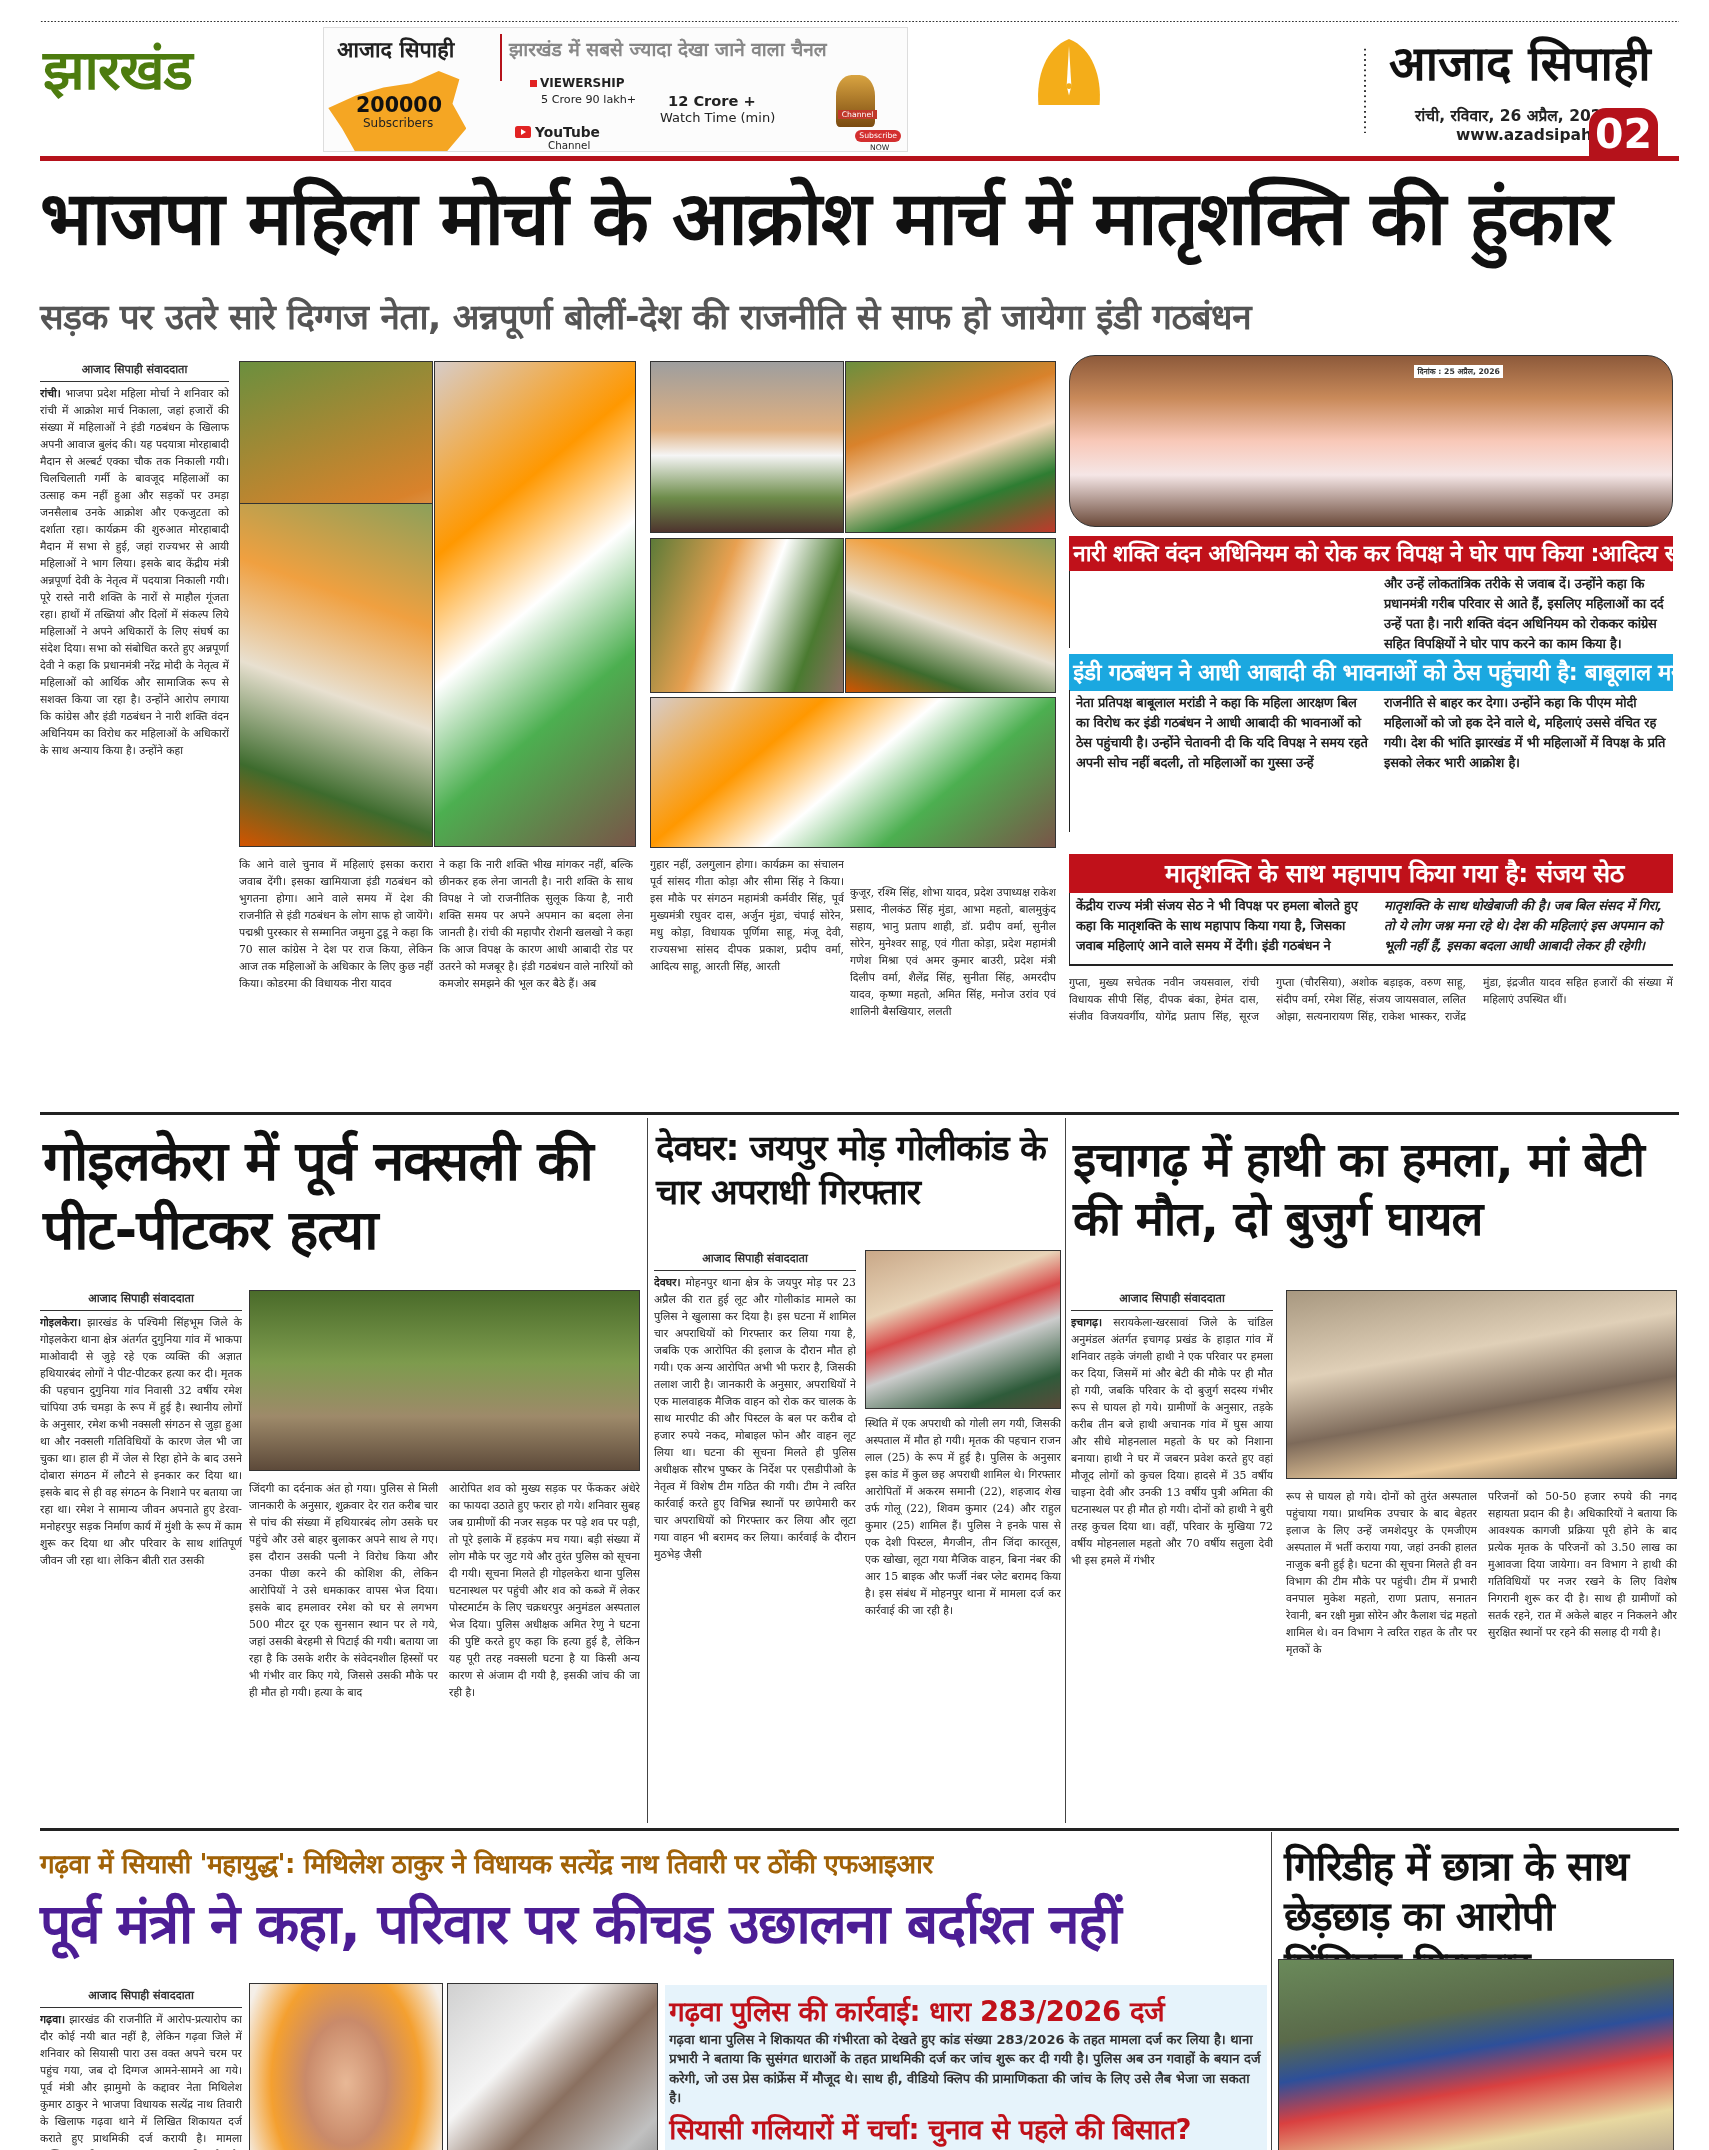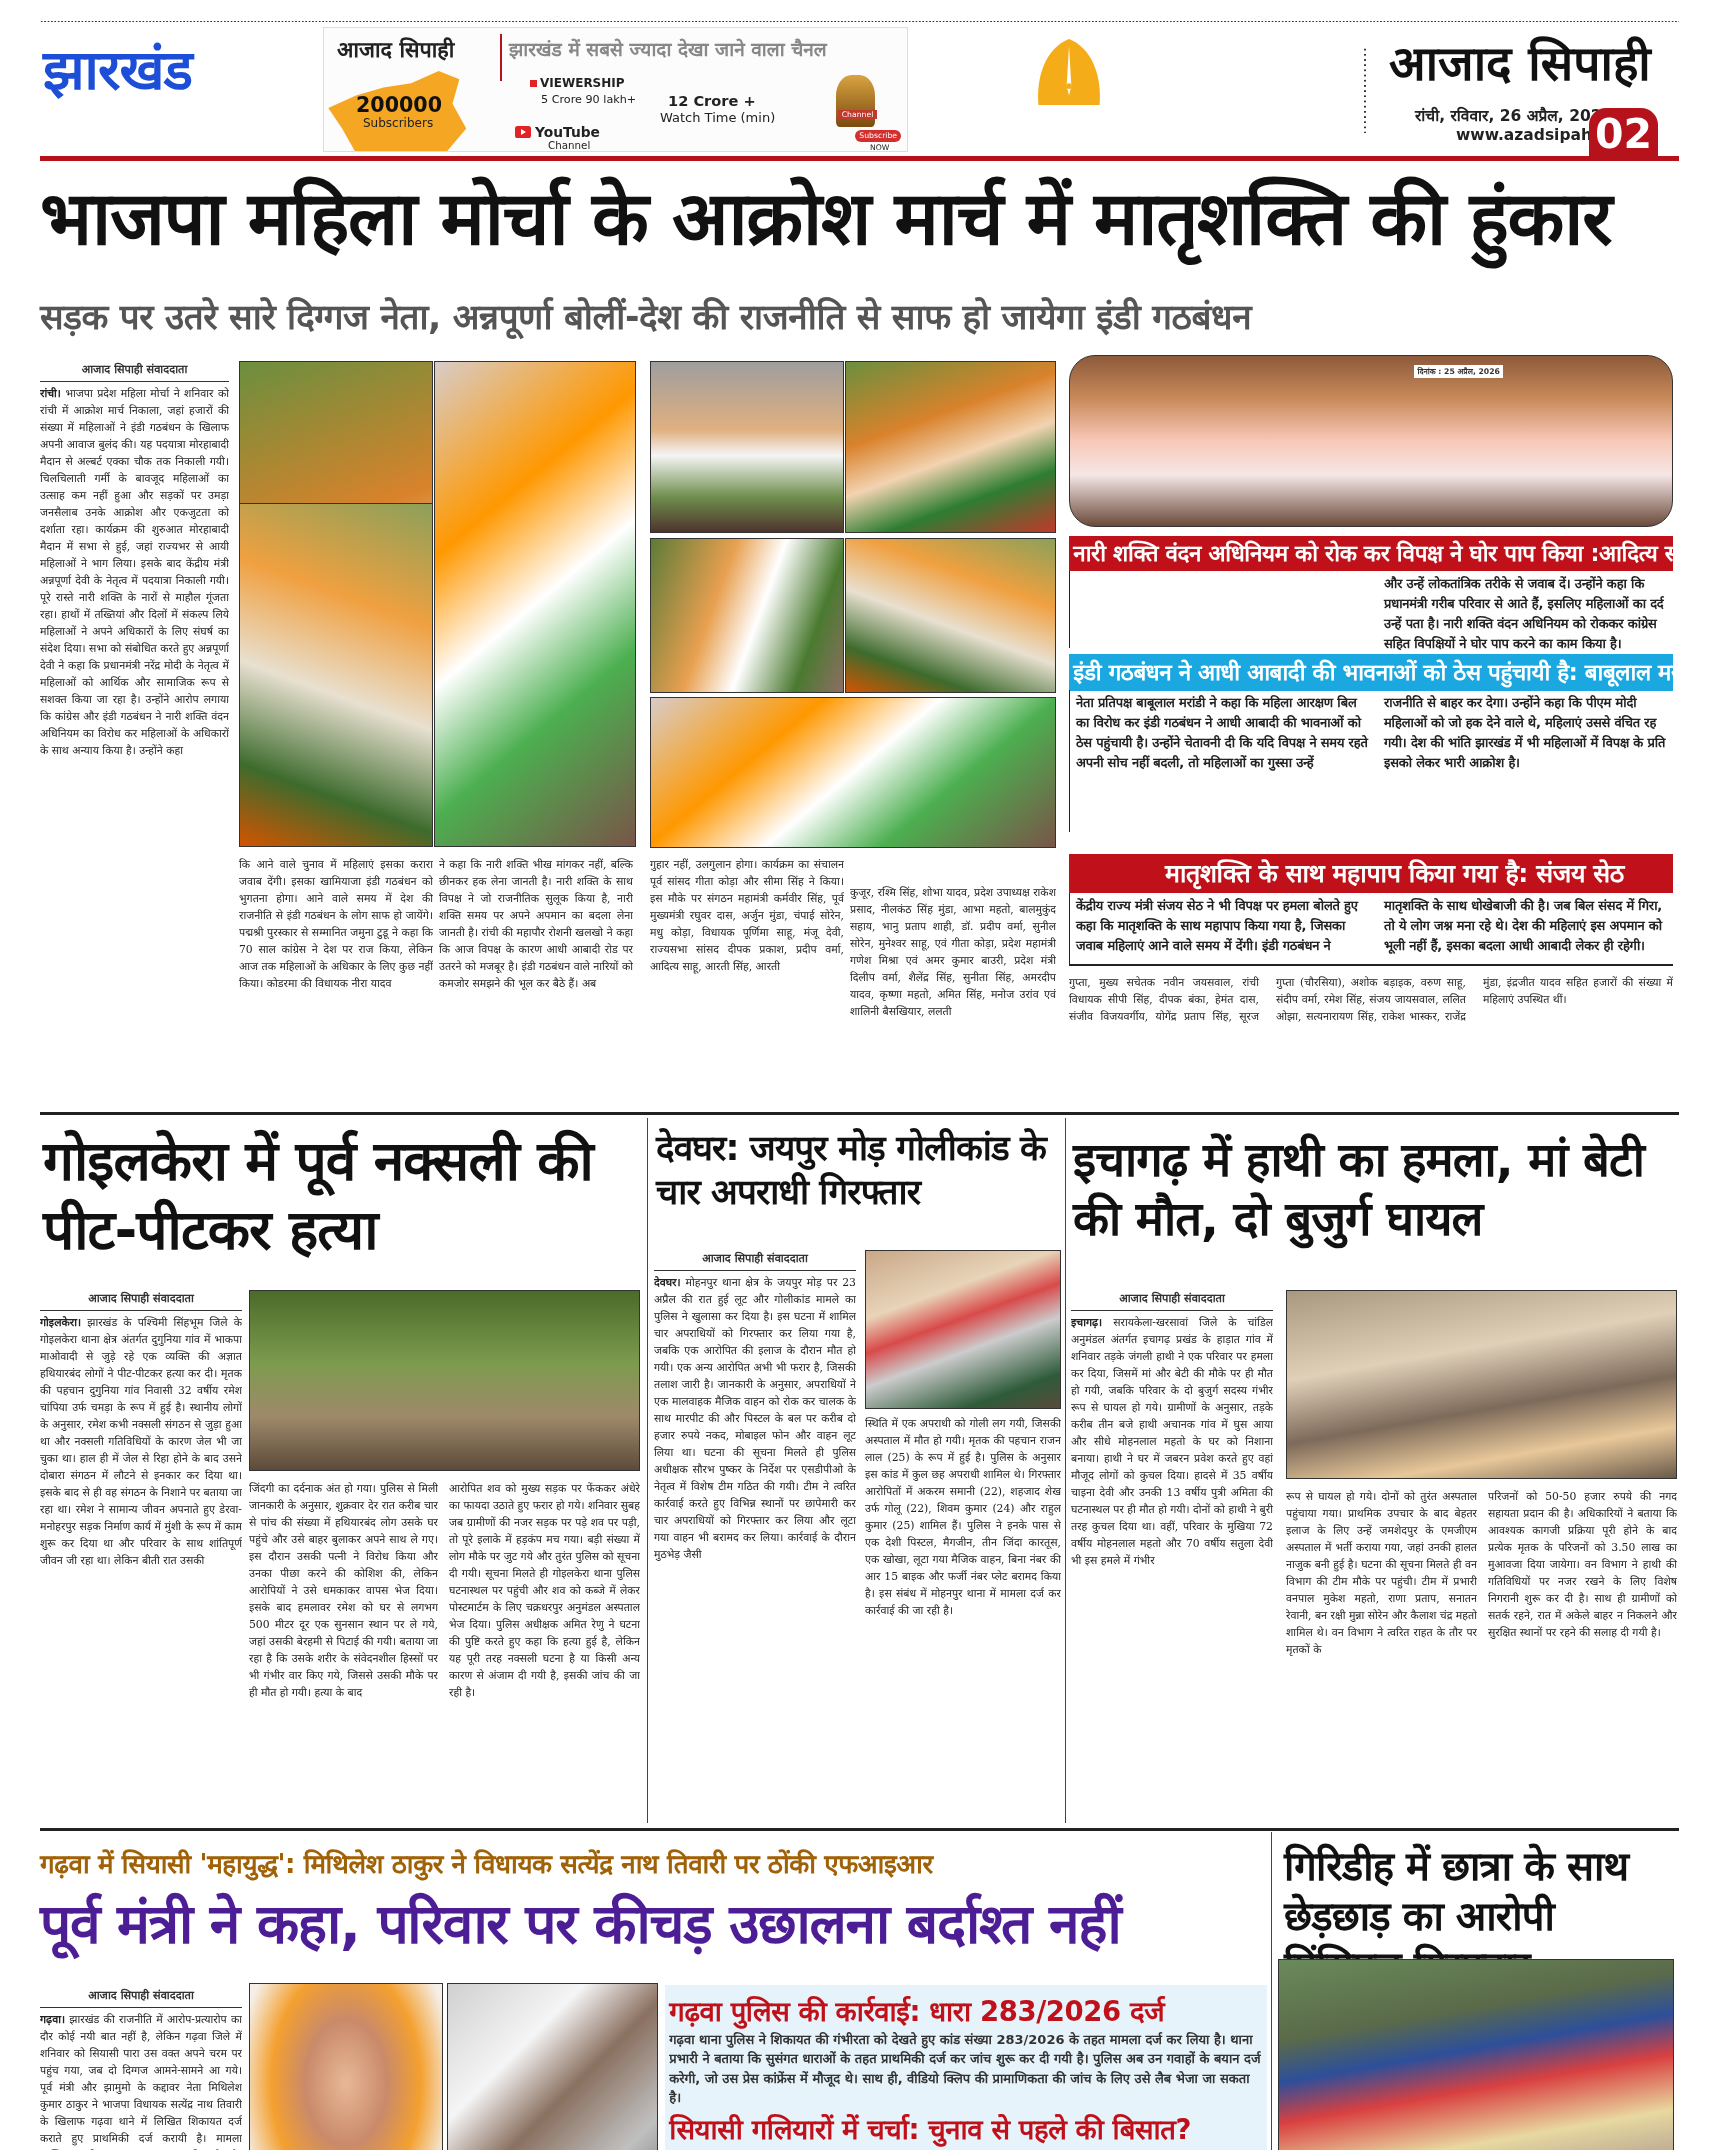--- a/index.html
+++ b/index.html
@@ -3,21 +3,21 @@
 <meta charset="utf-8">
 <style>
   * { box-sizing: border-box; margin: 0; padding: 0; }
   html, body { width: 1710px; height: 2693px; background: #fff; overflow: hidden; }
   body { font-family: "DejaVu Sans", sans-serif; color: #1a1a1a; position: relative; }
 
   
   .top-dots { position: absolute; left: 40px; top: 20px; width: 1639px; height: 2.6px;
     background-image: radial-gradient(circle, #333 0.6px, transparent 0.9px); background-size: 3.4px 2.6px; }
   .section-title { position: absolute; left: 43px; top: 43px; font-size: 55px; font-weight: bold;
-    color: #1d4ed8; letter-spacing: -0.9px; line-height: 1; }
+    color: #4d7c0f; letter-spacing: -0.9px; line-height: 1; }
   .ad-box { position: absolute; left: 323px; top: 27px; width: 585px; height: 125px;
     border: 0.9px solid #ddd; background: #fcfcfc; overflow: hidden; }
   .ad-brand { position: absolute; left: 13px; top: 6px; font-size: 21.5px; font-weight: bold; color: #222; }
   .ad-sep { position: absolute; left: 176px; top: 6px; width: 1.7px; height: 47px; background: #b5121b; }
   .ad-tagline { position: absolute; left: 185px; top: 7.7px; font-size: 19px; font-weight: bold; color: #888; white-space: nowrap; }
   .ad-map { position: absolute; left: 4.3px; top: 43px; width: 138px; height: 82px; background: #f5a623;
     clip-path: polygon(20% 30%, 40% 20%, 60% 15%, 80% 0%, 95% 10%, 90% 40%, 100% 70%, 85% 100%, 20% 100%, 10% 70%, 0% 45%); }
   .ad-subs-num { position: absolute; left: 32px; top: 65px; font-size: 20.6px; font-weight: bold; color: #111; }
   .ad-subs-label { position: absolute; left: 39px; top: 88px; font-size: 12px; color: #222; }
   .ad-view-sq { position: absolute; left: 206px; top: 52px; width: 6.9px; height: 6.9px; background: #e12323; }
@@ -170,21 +170,21 @@
 
 <div class="blue-band" style="left:1069px;top:654px;width:604px;height:37px;font-size:22.4px;line-height:37px;padding-left:4.3px;">इंडी गठबंधन ने आधी आबादी की भावनाओं को ठेस पहुंचायी है: बाबूलाल मरांडी</div>
 <div class="panel-box" style="left:1069px;top:690px;width:604px;height:142px;">
   <div class="panel-text" style="left:6px;top:2.6px;width:292px;">नेता प्रतिपक्ष बाबूलाल मरांडी ने कहा कि महिला आरक्षण बिल का विरोध कर इंडी गठबंधन ने आधी आबादी की भावनाओं को ठेस पहुंचायी है। उन्होंने चेतावनी दी कि यदि विपक्ष ने समय रहते अपनी सोच नहीं बदली, तो महिलाओं का गुस्सा उन्हें</div>
   <div class="panel-text" style="left:314px;top:2.6px;width:284px;">राजनीति से बाहर कर देगा। उन्होंने कहा कि पीएम मोदी महिलाओं को जो हक देने वाले थे, महिलाएं उससे वंचित रह गयी। देश की भांति झारखंड में भी महिलाओं में विपक्ष के प्रति इसको लेकर भारी आक्रोश है।</div>
 </div>
 
 <div class="red-band" style="left:1069px;top:854px;width:604px;height:39px;font-size:25px;line-height:39px;text-align:center;">मातृशक्ति के साथ महापाप किया गया है: संजय सेठ</div>
 <div class="panel-box" style="left:1069px;top:893px;width:604px;height:73px;border-bottom:2.6px solid #222;">
   <div class="panel-text" style="left:6px;top:2.6px;width:292px;">केंद्रीय राज्य मंत्री संजय सेठ ने भी विपक्ष पर हमला बोलते हुए कहा कि मातृशक्ति के साथ महापाप किया गया है, जिसका जवाब महिलाएं आने वाले समय में देंगी। इंडी गठबंधन ने</div>
-  <div class="panel-text" style="left:314px;top:2.6px;width:284px;">मातृशक्ति के साथ धोखेबाजी की है। जब बिल संसद में गिरा, तो ये लोग जश्न मना रहे थे। देश की महिलाएं इस अपमान को भूली नहीं हैं, इसका बदला आधी आबादी लेकर ही रहेगी।</div>
+  <div class="panel-text" style="left:314px;top:2.6px;width:284px;font-style:italic;">मातृशक्ति के साथ धोखेबाजी की है। जब बिल संसद में गिरा, तो ये लोग जश्न मना रहे थे। देश की महिलाएं इस अपमान को भूली नहीं हैं, इसका बदला आधी आबादी लेकर ही रहेगी।</div>
 </div>
 
 <div class="body-col" style="left:1069px;top:974px;width:604px;height:120px;column-count:3;column-gap:17px;">
   <span>गुप्ता, मुख्य सचेतक नवीन जयसवाल, रांची विधायक सीपी सिंह, दीपक बंका, हेमंत दास, संजीव विजयवर्गीय, योगेंद्र प्रताप सिंह, सूरज गुप्ता (चौरसिया), अशोक बड़ाइक, वरुण साहू, संदीप वर्मा, रमेश सिंह, संजय जायसवाल, ललित ओझा, सत्यनारायण सिंह, राकेश भास्कर, राजेंद्र मुंडा, इंद्रजीत यादव सहित हजारों की संख्या में महिलाएं उपस्थित थीं।</span>
 </div>
 
 <div class="hrule" style="left:40px;top:1112px;width:1639px;height:2.6px;"></div>
 
 <div class="mid-hl" style="left:43px;top:1127px;width:598px;font-size:55px;">गोइलकेरा में पूर्व नक्सली की पीट-पीटकर हत्या</div>
 <div class="vrule" style="left:647px;top:1118px;height:705px;"></div>

